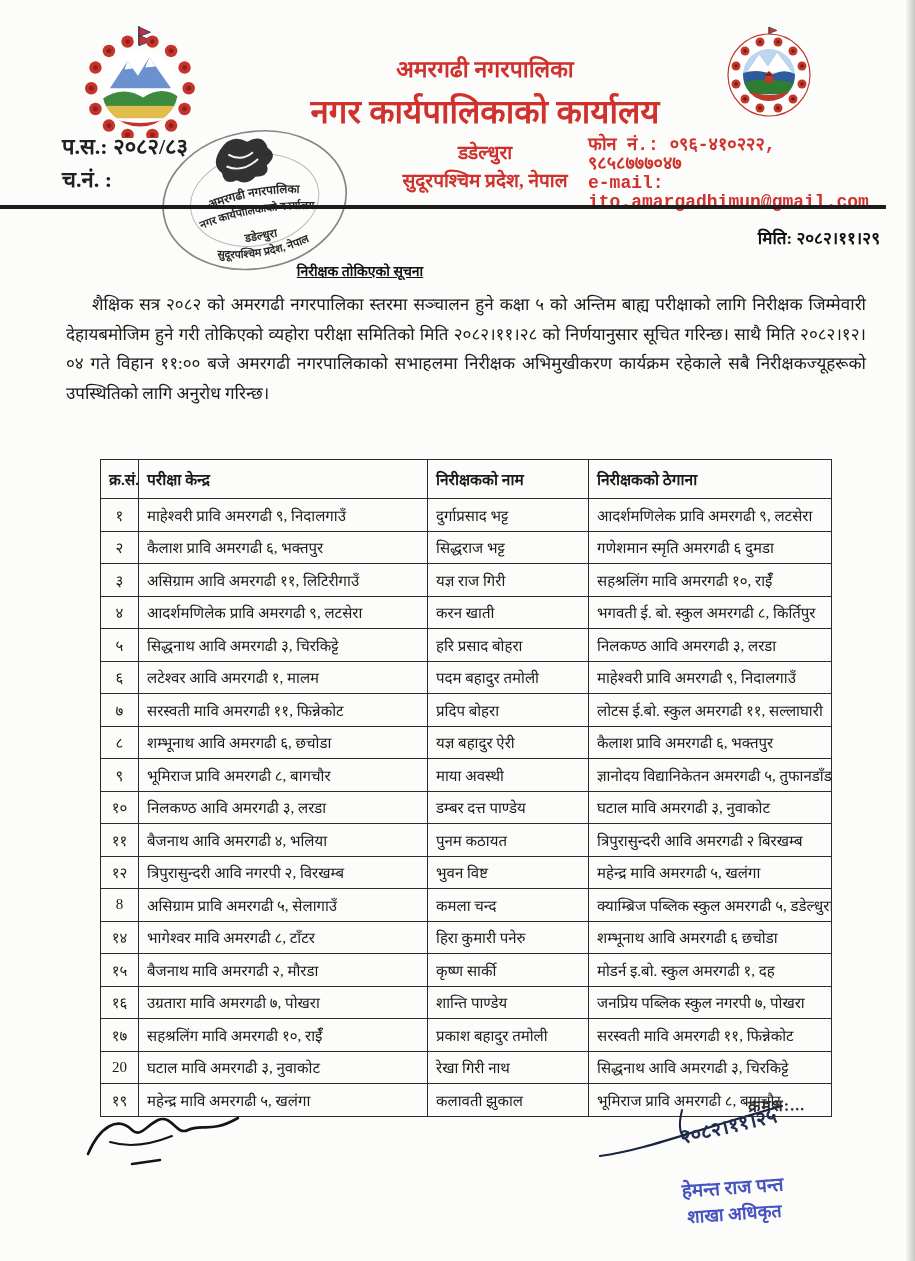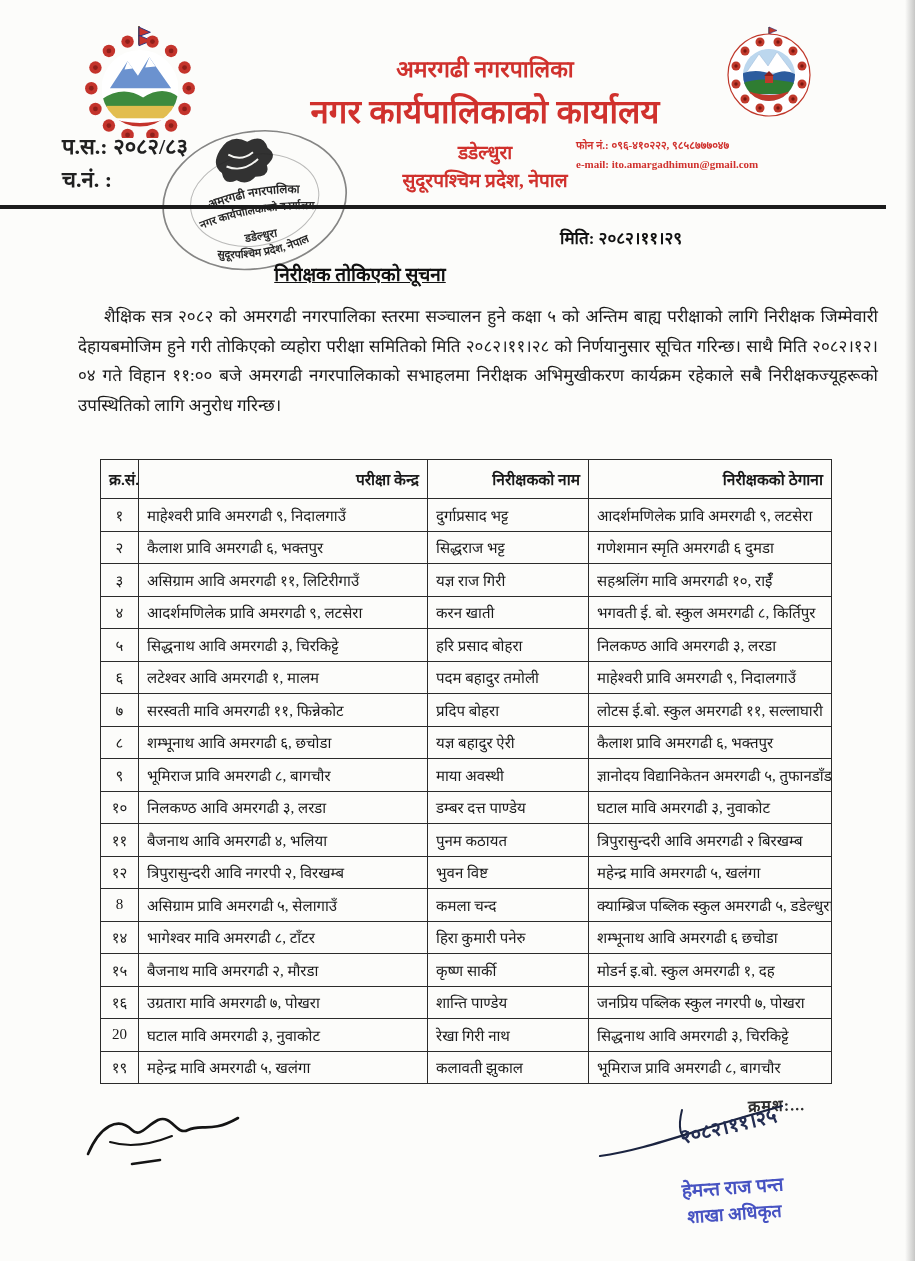--- a/index.html
+++ b/index.html
@@ -14,29 +14,29 @@
     pointer-events:none;
   }
   .emblem-left{position:absolute;left:83px;top:24px;width:114px;height:114px;}
   .logo-right{position:absolute;left:724px;top:26px;width:90px;height:92px;}
   .ref-block{position:absolute;left:62px;top:130px;font-size:22px;font-weight:600;color:#202020;line-height:33px;}
   .title-block{position:absolute;left:245px;top:52px;width:480px;text-align:center;color:var(--red,#d0312d);}
   .title-muni{font-size:23px;font-weight:bold;}
   .title-office{font-size:33px;font-weight:bold;margin-top:4px;}
   .title-district{font-size:19px;font-weight:bold;margin-top:6px;}
   .title-province{font-size:19px;font-weight:bold;margin-top:2px;}
-  .contact{position:absolute;left:576px;top:136px;width:280px;color:var(--red,#d0312d);font-size:11px;font-weight:bold;line-height:19px;font-family:Liberation Serif, serif;}
+  .contact{position:absolute;left:588px;top:136px;width:280px;color:var(--red,#d0312d);font-size:18px;font-weight:bold;line-height:19px;font-family:Liberation Mono, monospace;}
   .rule{position:absolute;left:0;top:205px;width:886px;height:4px;background:#1c1c1c;}
   .stamp-black{position:absolute;left:154px;top:126px;width:202px;height:152px;transform:rotate(-10deg);opacity:.93;}
-  .date-line{position:absolute;left:560px;top:226px;width:320px;text-align:left;font-size:17px;font-weight:bold;color:#111;}
-  .notice-title{position:absolute;left:215px;top:261px;width:290px;text-align:center;font-size:19px;font-weight:bold;text-decoration:underline;color:#111;}
-  .notice-body{position:absolute;left:62px;top:286px;width:800px;margin:16px;font-size:17px;line-height:29.5px;text-align:justify;text-indent:26px;color:#191919;}
+  .date-line{position:absolute;left:560px;top:226px;width:320px;text-align:right;font-size:17px;font-weight:bold;color:#111;}
+  .notice-title{position:absolute;left:215px;top:261px;width:290px;text-align:center;font-size:14px;font-weight:bold;text-decoration:underline;color:#111;}
+  .notice-body{position:absolute;left:62px;top:286px;width:800px;margin:4px;font-size:17px;line-height:29.5px;text-align:justify;text-indent:26px;color:#191919;}
   table.roster{position:absolute;left:100px;top:459px;width:731px;border-collapse:collapse;table-layout:fixed;}
   table.roster th,table.roster td{border:1.6px solid #2b2b2b;font-size:15px;padding:2px 8px;overflow:hidden;white-space:nowrap;}
-  table.roster th{height:34px;font-weight:bold;text-align:right;font-size:15.5px;}
+  table.roster th{height:34px;font-weight:bold;text-align:left;font-size:15.5px;}
   table.roster td{height:27.5px;text-align:left;}
   table.roster td.sn{text-align:center;padding:2px 2px;}
   .kramasha{position:absolute;left:748px;top:1094px;font-size:16px;font-weight:bold;color:#2e2e2e;transform:rotate(-2deg);letter-spacing:1px;}
   .sig-left{position:absolute;left:80px;top:1106px;width:175px;height:70px;}
   .sig-right{position:absolute;left:596px;top:1096px;width:195px;height:75px;}
   .blue-stamp{position:absolute;left:626px;top:1174px;width:215px;text-align:center;color:var(--stamp-blue,#4753c2);transform:rotate(-4deg);font-weight:bold;}
   .blue-stamp .l1{font-size:19px;line-height:27px;}
   .blue-stamp .l2{font-size:18px;line-height:26px;}
 </style>
 </head>
@@ -292,20 +292,26 @@
           <td>कृष्ण सार्की</td>
           <td>मोडर्न इ.बो. स्कुल अमरगढी १, दह</td>
         </tr>
         <tr>
           <td class="sn">१६</td>
           <td>उग्रतारा मावि अमरगढी ७, पोखरा</td>
           <td>शान्ति पाण्डेय</td>
           <td>जनप्रिय पब्लिक स्कुल नगरपी ७, पोखरा</td>
         </tr>
         <tr>
+          <td class="sn">१७</td>
+          <td>सहश्रलिंग मावि अमरगढी १०, राईँ</td>
+          <td>प्रकाश बहादुर तमोली</td>
+          <td>सरस्वती मावि अमरगढी ११, फिन्नेकोट</td>
+        </tr>
+        <tr>
           <td class="sn">20</td>
           <td>घटाल मावि अमरगढी ३,  नुवाकोट</td>
           <td>रेखा गिरी नाथ</td>
           <td>सिद्धनाथ आवि अमरगढी ३, चिरकिट्टे</td>
         </tr>
         <tr>
           <td class="sn">१९</td>
           <td>महेन्द्र मावि अमरगढी ५, खलंगा</td>
           <td>कलावती झुकाल</td>
           <td>भूमिराज प्रावि अमरगढी ८, बागचौर</td>

